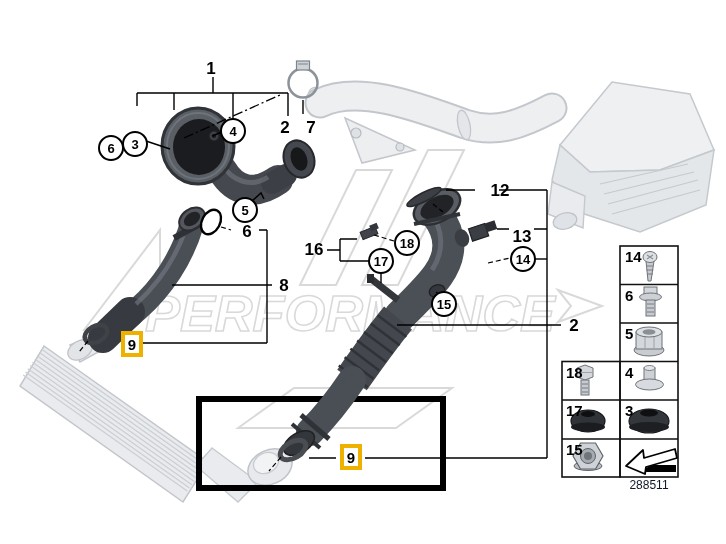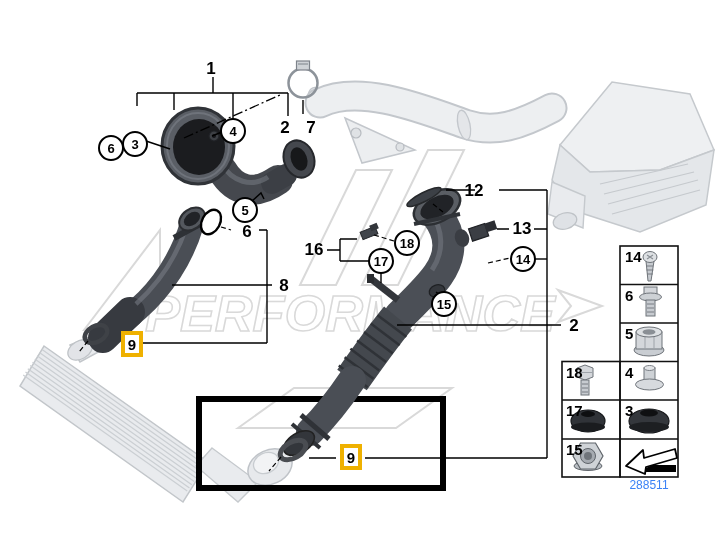--- a/index.html
+++ b/index.html
@@ -8,21 +8,21 @@
   .stage svg{position:absolute;left:0;top:0;}
   .num{position:absolute;transform:translate(-50%,-50%);font-weight:bold;font-size:17px;
        color:#000;white-space:nowrap;line-height:1;}
   .circ{position:absolute;transform:translate(-50%,-50%);width:22px;height:22px;
         border:2px solid #000;border-radius:50%;background:#fff;display:flex;
         align-items:center;justify-content:center;font-weight:bold;font-size:13px;color:#000;}
   .hl9{position:absolute;transform:translate(-50%,-50%);background:#fff;
        border:4px solid #EFB100;width:14px;height:18px;display:flex;align-items:center;
        justify-content:center;font-weight:bold;font-size:15px;color:#000;}
   .legnum{position:absolute;font-weight:bold;font-size:15px;color:#000;line-height:1;}
-  .footer-code{position:absolute;transform:translateX(-50%);font-size:12px;color:#3b82f6;line-height:1;}
+  .footer-code{position:absolute;transform:translateX(-50%);font-size:12px;color:#0f172a;line-height:1;}
 </style>
 </head>
 <body>
 
 <div class="stage">
 
 <svg width="726" height="544" viewBox="0 0 726 544">
 
   <g stroke="#d9d9d9" fill="none" stroke-width="2">
     <polygon points="84,330 160,230 160,274 118,330"></polygon>
@@ -228,22 +228,22 @@
     <polygon points="626,466 643,450 644,458 675,449 677,458 646,467 645,474" fill="#fff" stroke="#000" stroke-width="1.8" stroke-linejoin="round"></polygon>
   </g>
 </svg>
 
   <div class="num" style="left:211px;top:68px">1</div>
   <div class="num" style="left:285px;top:127px">2</div>
   <div class="num" style="left:311px;top:127px">7</div>
   <div class="num" style="left:284px;top:285px">8</div>
   <div class="num" style="left:247px;top:231px">6</div>
   <div class="num" style="left:574px;top:325px">2</div>
-  <div class="num" style="left:474px;top:190px">12</div>
-  <div class="num" style="left:522px;top:228px">13</div>
+  <div class="num" style="left:500px;top:190px">12</div>
+  <div class="num" style="left:522px;top:236px">13</div>
   <div class="num" style="left:314px;top:249px">16</div>
 
   <div class="circ" style="left:111px;top:148px">6</div>
   <div class="circ" style="left:135px;top:144px">3</div>
   <div class="circ" style="left:233px;top:131px">4</div>
   <div class="circ" style="left:245px;top:210px">5</div>
   <div class="circ" style="left:381px;top:261px">17</div>
   <div class="circ" style="left:407px;top:243px">18</div>
   <div class="circ" style="left:523px;top:259px">14</div>
   <div class="circ" style="left:444px;top:304px">15</div>

